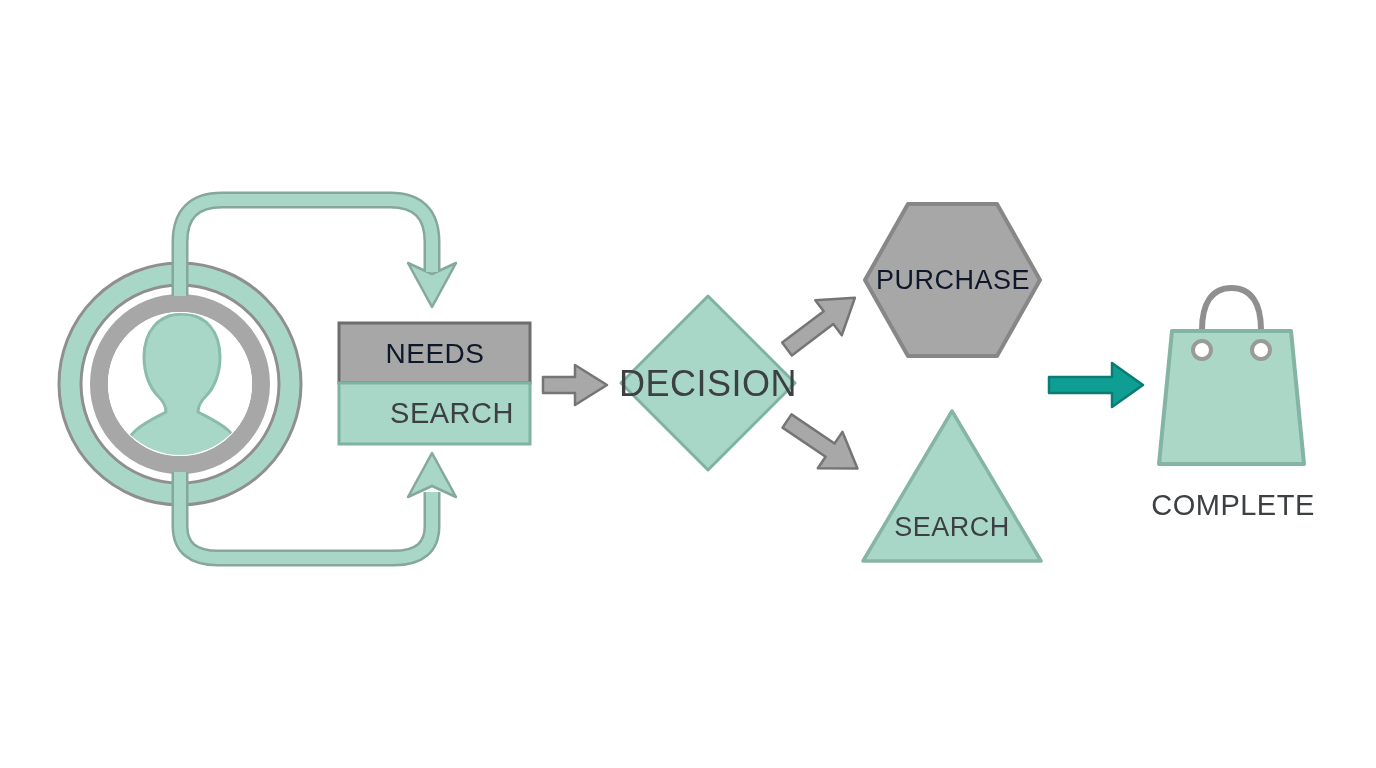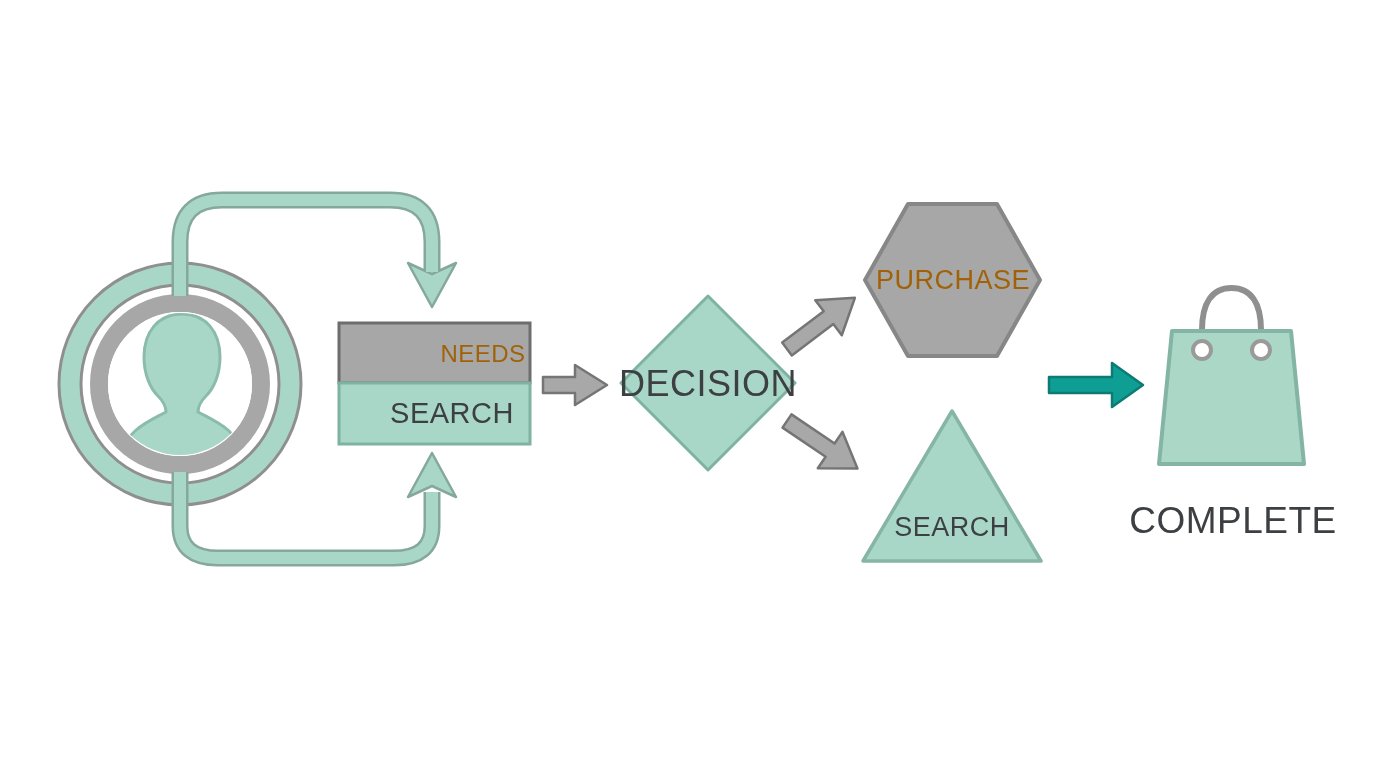--- a/index.html
+++ b/index.html
@@ -12,27 +12,27 @@
   }
   svg{position:absolute;left:0;top:0;}
   .label{
     position:absolute;
     display:flex;align-items:center;justify-content:center;
     letter-spacing:0.5px;
     color:#3d4043;
     user-select:none;
     white-space:nowrap;
   }
-  .label.light{color:#a16207;text-align:center;}
-  .lbl-needs   {left:340px;top:324px;width:190px;height:59px;font-size:24px;margin-left:48px;}
+  .label.light{color:#0f172a;text-align:center;}
+  .lbl-needs   {left:340px;top:324px;width:190px;height:59px;font-size:28px;}
   .lbl-search  {left:340px;top:384px;width:224px;height:59px;font-size:29px;}
   .lbl-decision{left:621px;top:296px;width:174px;height:175px;font-size:36px;}
   .lbl-purchase{left:865px;top:205px;width:176px;height:150px;font-size:27px;}
   .lbl-action  {left:863px;top:498px;width:178px;height:58px;font-size:27px;}
-  .lbl-complete{left:1133px;top:502px;width:200px;height:38px;font-size:37px;}
+  .lbl-complete{left:1133px;top:486px;width:200px;height:38px;font-size:29px;}
 </style>
 </head>
 <body>
 
 <div class="canvas">
 
   <svg width="1376" height="768" viewBox="0 0 1376 768">
     <defs>
       <clipPath id="avatarClip">
           <circle cx="180" cy="384" r="71"></circle>

